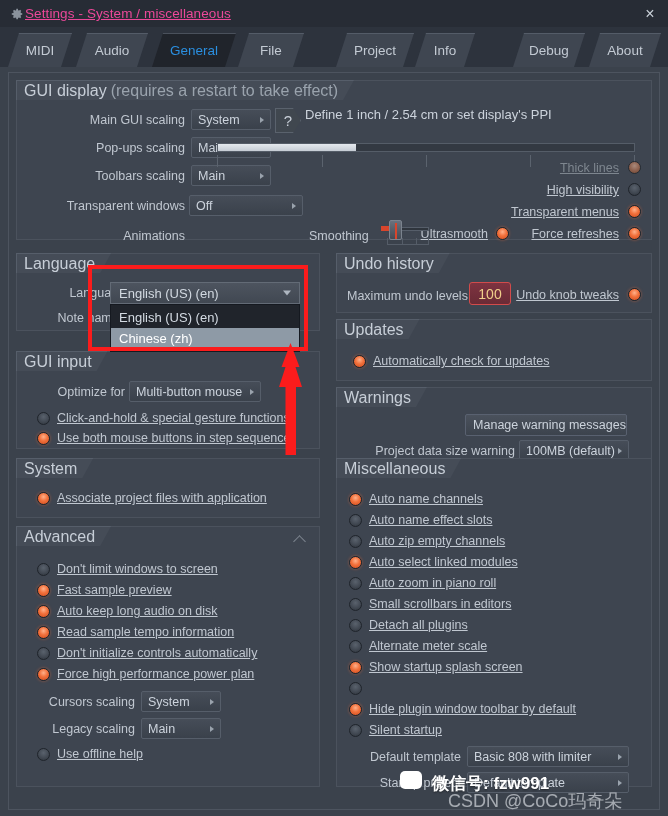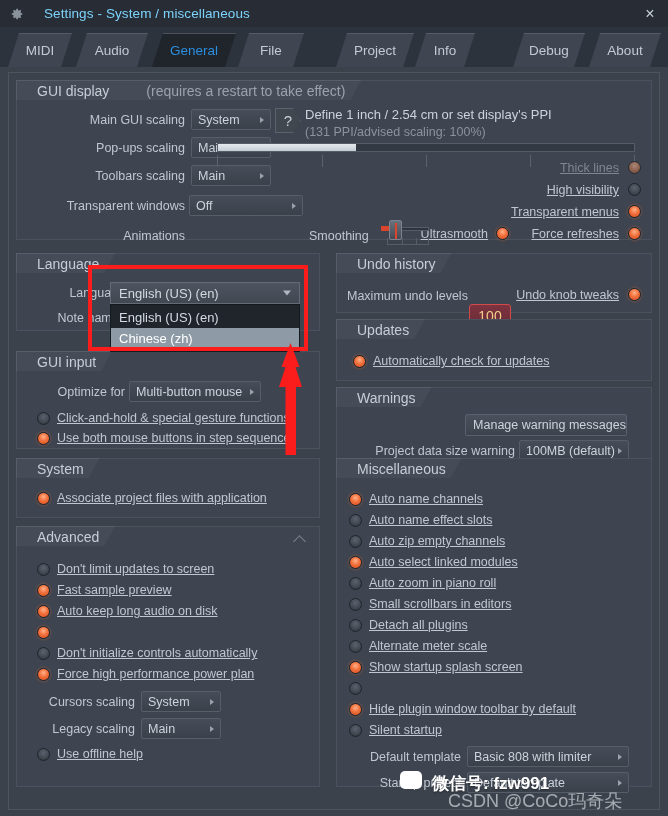--- a/index.html
+++ b/index.html
@@ -16,22 +16,23 @@
   }
 
   
   .titlebar {
     position: absolute; left: 0; top: 0; width: 668px; height: 27px;
     background: #272c35;
     display: flex; align-items: center;
   }
   .gear-ico { margin-left: 10px; width: 14px; height: 14px; display:block; }
   .title-text {
-    margin-left: 20px; color: #7dd3fc; font-size: 13.5px;
+    margin-left: 1px; color: #ec4899; font-size: 13.5px;
     letter-spacing: .1px;
+    text-decoration: underline;
   }
   .close-btn {
     position: absolute; right: 8px; top: 4px;
     width: 20px; height: 20px; color: #c9d0d8; font-size: 16px;
     display: flex; align-items: center; justify-content: center;
     cursor: pointer;
   }
 
   
   .tabbar {
@@ -73,24 +74,23 @@
   .group {
     position: absolute;
     background: #3e4550;
     border: 1px solid #4b525d;
   }
   .group-tab {
     position: absolute; left: -1px; top: -1px; height: 20px;
     background: #454c57;
     border-top: 1px solid #565e6a;
     border-left: 1px solid #565e6a;
-    color: #c7ced7; font-size: 14px;
-    display: flex; align-items: center; padding-left: 20px; padding-right: 16px;
+    color: #c7ced7; font-size: 16px;
+    display: flex; align-items: center; padding-left: 7px; padding-right: 16px;
     clip-path: polygon(0 0, 100% 0, calc(100% - 11px) 100%, 0 100%);
-    gap: 33px;
   }
   .group-tab .dim { color: #9aa3ad; margin-left: 4px; }
 
   .lbl {
     position: absolute; color: #c0c7d0; font-size: 12.5px;
     white-space: nowrap;
   }
   .lbl.r { text-align: right; }
   .lbl.dim { color: #8b939d; }
 
@@ -149,21 +149,21 @@
   }
   .opt-label.dim { color: #7e868f; }
 
   
   .numbox {
     position: absolute; width: 42px; height: 23px;
     background: linear-gradient(180deg,#7d3340 0%,#6a2b36 100%);
     border: 1px solid #d24b4b;
     border-radius: 3px;
     color: #f0cf8a; font-size: 14px;
-    display: flex; align-items: center; justify-content: center; margin-top: 22px;
+    display: flex; align-items: center; justify-content: center;
   }
 
   
   .helpbtn {
     position: absolute; width: 26px; height: 25px;
     background: #40474f;
     border: 1px solid #5a626d;
     color: #c8cfd8; font-size: 15px;
     display: flex; align-items: center; justify-content: center;
     clip-path: polygon(0 0, calc(100% - 8px) 0, 100% 50%, calc(100% - 8px) 100%, 0 100%);
@@ -334,21 +334,20 @@
 
       <div class="lbl r" style="left:20px;top:118px;width:148px">Transparent windows</div>
       <div class="combo" style="left:172px;top:114px;width:114px">
         <span>Off</span>
         <i class="caret"></i>
       </div>
 
       <div class="lbl r" style="left:40px;top:148px;width:128px">Animations</div>
 
       <div class="lbl" style="left:288px;top:26px;font-size:13px;color:#ccd3dc">Define 1 inch / 2.54 cm or set display's PPI</div>
-      <div class="lbl dim" style="left:288px;top:44px;font-size:12.5px">(131 PPI/advised scaling: 100%)</div>
 
       <div class="ppi-track" style="left:200px;top:62px;width:418px">
         <div class="ppi-fill" style="width:138px"></div>
       </div>
       <div class="ppi-ticks" style="left:200px;top:74px;width:418px">
         <i style="left:104px"></i>
           <i style="left:208px"></i>
           <i style="left:312px"></i>
       </div>
 
@@ -410,29 +409,30 @@
       <div class="opt-label" style="left:40px;top:32px">Associate project files with application</div>
     </div>
 
     <div class="group" style="left:16px;top:459px;width:304px;height:261px">
       <div class="group-tab">
         <span>Advanced</span>
       </div>
       <div class="chev" style="right:12px;top:8px"></div>
 
       <div class="led off" style="left:20px;top:36px"></div>
-      <div class="opt-label" style="left:40px;top:35px">Don't limit updates to screen</div>
+      <div class="opt-label" style="left:40px;top:35px">Don't limit windows to screen</div>
 
       <div class="led on" style="left:20px;top:57px"></div>
       <div class="opt-label" style="left:40px;top:56px">Fast sample preview</div>
 
       <div class="led on" style="left:20px;top:78px"></div>
       <div class="opt-label" style="left:40px;top:77px">Auto keep long audio on disk</div>
 
       <div class="led on" style="left:20px;top:99px"></div>
+      <div class="opt-label" style="left:40px;top:98px">Read sample tempo information</div>
 
       <div class="led off" style="left:20px;top:120px"></div>
       <div class="opt-label" style="left:40px;top:119px">Don't initialize controls automatically</div>
 
       <div class="led on" style="left:20px;top:141px"></div>
       <div class="opt-label" style="left:40px;top:140px">Force high performance power plan</div>
 
       <div class="lbl r" style="left:10px;top:168px;width:108px">Cursors scaling</div>
       <div class="combo" style="left:124px;top:164px;width:80px">
         <span>System</span>

